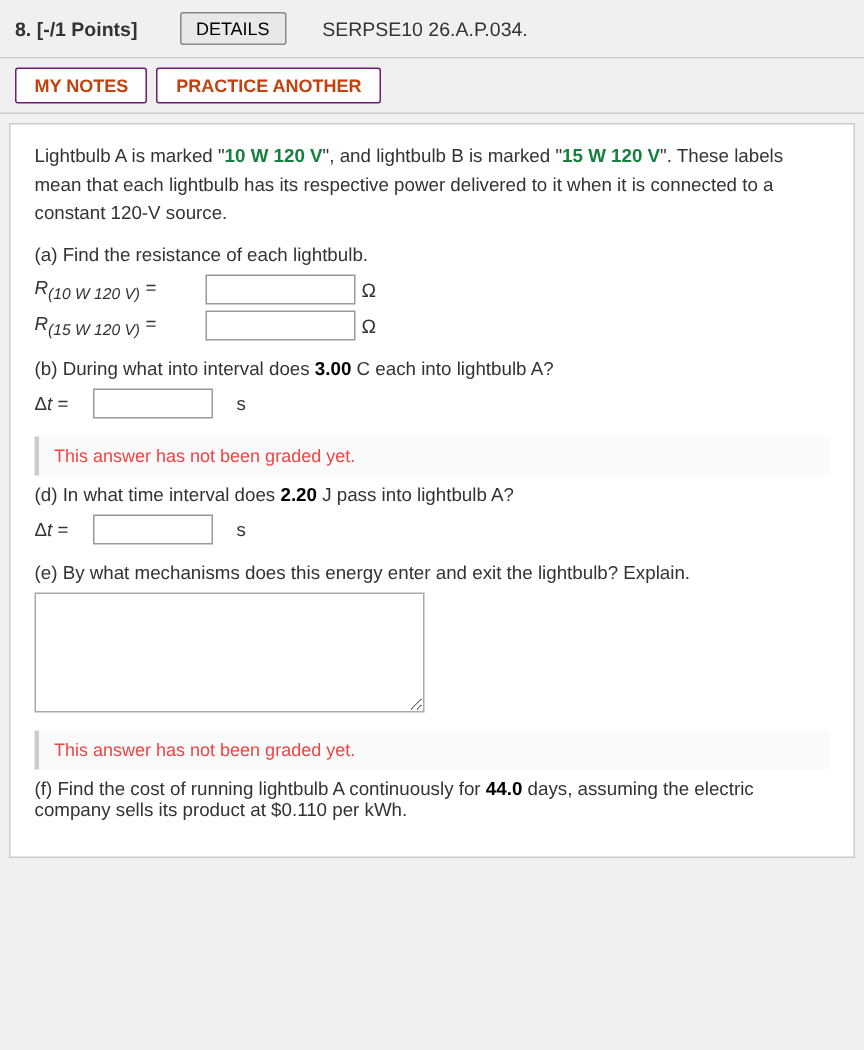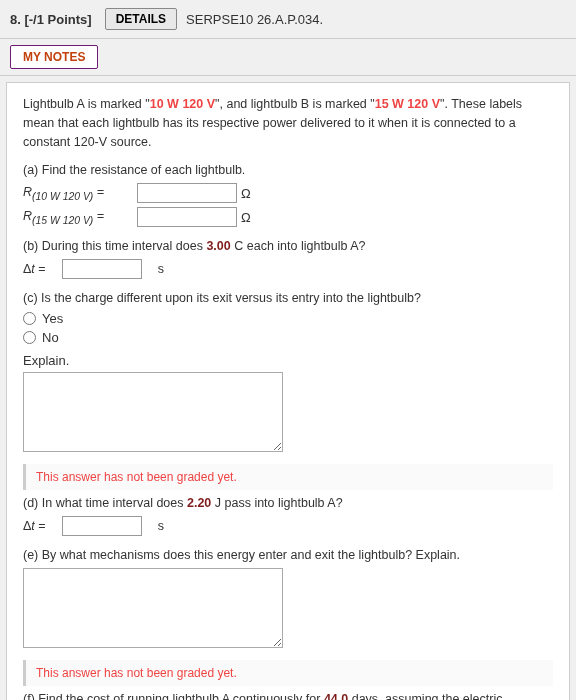--- a/index.html
+++ b/index.html
@@ -9,39 +9,39 @@
       background: #f0f0f0;
       width: 576px;
       min-height: 700px;
       color: #333;
     }
     .top-bar {
       background: #f0f0f0;
       padding: 8px 10px;
       display: flex;
       align-items: center;
-      gap: 9px;
+      gap: 24px;
       border-bottom: 1px solid #ccc;
     }
     .points-label {
       font-weight: bold;
       font-size: 13px;
       margin-right: 4px;
     }
     .btn-details {
       background: white;
       border: 1px solid #888;
       padding: 3px 10px;
       font-size: 12px;
       cursor: pointer;
       border-radius: 2px;
     }
     .btn-details.active {
       background: #e8e8e8;
-      font-weight: bold;
+      font-weight: normal;
     }
     .problem-id {
       font-size: 13px;
       font-weight: normal;
     }
     .action-bar {
       display: flex;
       gap: 6px;
       padding: 6px 10px;
       background: #f0f0f0;
@@ -61,22 +61,22 @@
       background: white;
       padding: 12px 16px;
       border: 1px solid #ccc;
       margin: 6px;
     }
     .intro-text {
       font-size: 12.5px;
       line-height: 1.5;
       margin-bottom: 12px;
     }
-    .highlight-blue { color: #ef4444; font-weight: bold; }
-    .highlight-red { color: #7f1d1d; font-weight: bold; }
+    .highlight-blue { color: #15803d; font-weight: bold; }
+    .highlight-red { color: #000000; font-weight: bold; }
     .section {
       margin-bottom: 12px;
     }
     .section-label {
       font-size: 12.5px;
       margin-bottom: 6px;
     }
     .math-row {
       display: flex;
       align-items: center;
@@ -142,20 +142,21 @@
 <body>
 
 <div class="top-bar">
   <span class="points-label">8. [-/1 Points]</span>
   <button class="btn-details active">DETAILS</button>
   <span class="problem-id">SERPSE10 26.A.P.034.</span>
 </div>
 
 <div class="action-bar">
   <button class="action-btn">MY NOTES</button>
+  <button class="action-btn">PRACTICE ANOTHER</button>
 </div>
 
 <div class="content">
 
   <div class="intro-text">
     <span>Lightbulb A is marked "</span><span class="highlight-blue">10 W 120 V</span><span>", and lightbulb B is marked "</span><span class="highlight-blue">15 W 120 V</span><span>". These labels mean that each lightbulb has its respective power delivered to it when it is connected to a constant 120-V source.</span>
   </div>
 
   <div class="section">
     <div class="section-label">(a) Find the resistance of each lightbulb.</div>
@@ -170,44 +171,29 @@
       <span class="math-label">
         <i>R</i><sub>(15 W 120 V)</sub> =
       </span>
       <input type="text" class="input-box" value="" style="">
       <span class="omega unit">Ω</span>
     </div>
   </div>
 
   <div class="section">
     <div class="section-label">
-      <span>(b) During this time interval does </span><span class="highlight-red">3.00</span><span> C each into lightbulb A?</span>
+      <span>(b) During what into interval does </span><span class="highlight-red">3.00</span><span> C each into lightbulb A?</span>
     </div>
     <div class="delta-t-row">
       <span>Δ<i>t</i> =</span>
       <input type="text" class="input-box-small" value="" style="">
       <span>s</span>
     </div>
   </div>
 
-  <div class="section">
-    <div class="section-label">(c) Is the charge different upon its exit versus its entry into the lightbulb?</div>
-    <div class="radio-row">
-      <input type="radio" name="charge_diff" style="">
-      <span>Yes</span>
-    </div>
-    <div class="radio-row">
-      <input type="radio" name="charge_diff" style="">
-      <span>No</span>
-    </div>
-    <div style="margin-top: 8px; margin-bottom: 4px;">
-      <span>Explain.</span>
-    </div>
-    <textarea class="textarea-box" style=""></textarea>
-  </div>
 
   <div class="graded-box">
     <span>This answer has not been graded yet.</span>
   </div>
 
   <div class="section">
     <div class="section-label">
       <span>(d) In what time interval does </span><span class="highlight-red">2.20</span><span> J pass into lightbulb A?</span>
     </div>
     <div class="delta-t-row">

